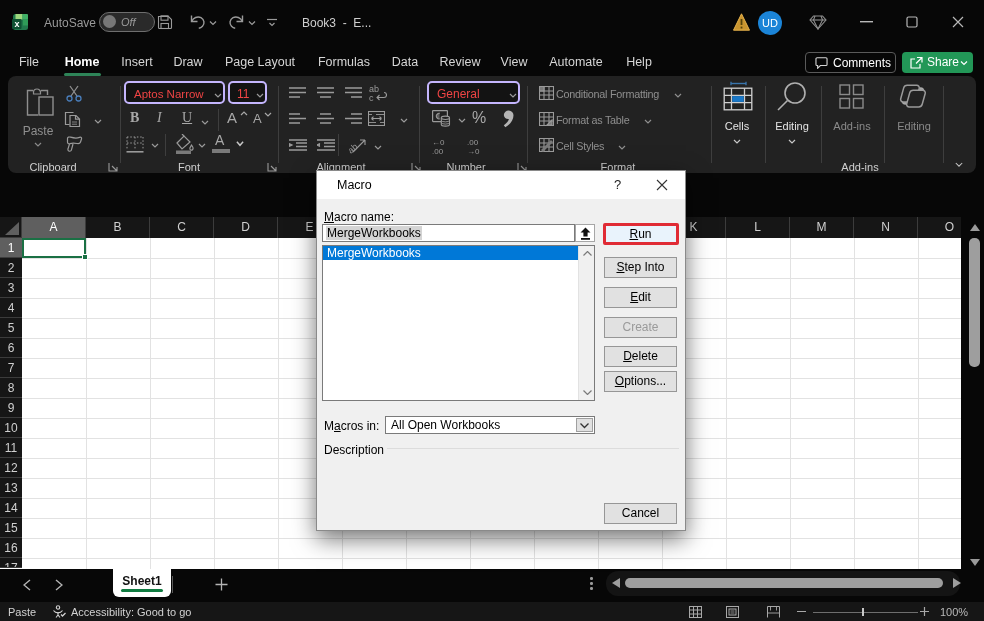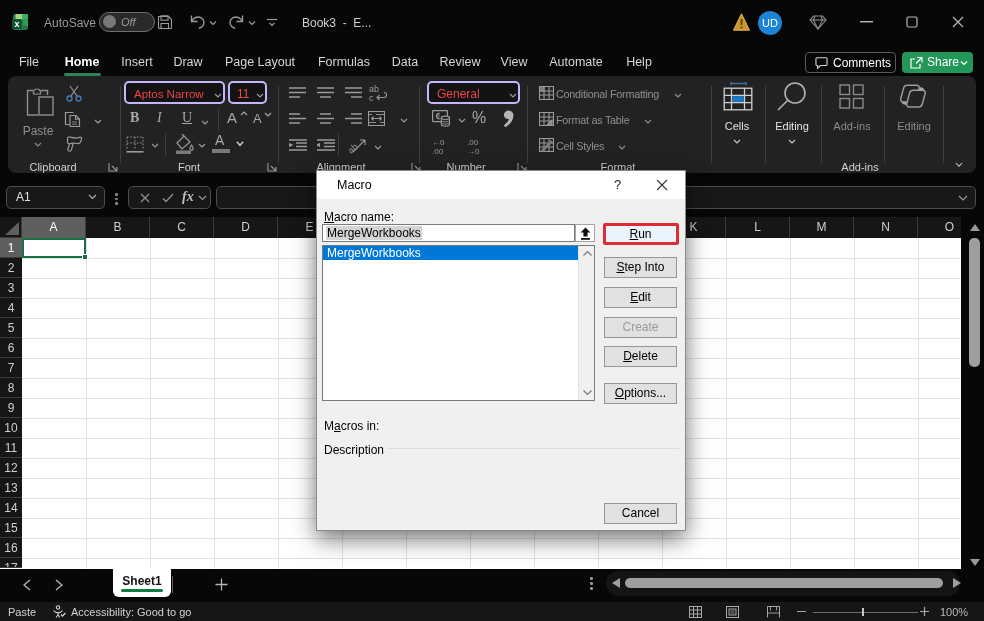--- a/index.html
+++ b/index.html
@@ -412,45 +412,20 @@
     <path d="M15.3 6.2 h9.4 a2.6 2.6 0 0 1 2.5 3.3 l-3 10.8 a3.7 3.7 0 0 1 -3.6 2.7 h-9.4 a2.6 2.6 0 0 1 -2.5 -3.3 l3 -10.8 a3.7 3.7 0 0 1 3.6 -2.7 z" fill="#222222" stroke="#9a9a9a" stroke-width="1.5"></path>
   </svg>
   <span class="rbig-label" style="left:879px;top:44px;width:54px;color:#8a8a8a;">Editing</span>
   <div class="rsep" style="left:935px;"></div>
 
   <svg class="chev" style="left:947px;top:85px" width="10" height="7" viewBox="0 0 10 7" fill="none" stroke="#c8c8c8" stroke-width="1.3">
         <path d="M1 1 l4 4 l4 -4"></path>
       </svg>
 </div>
 
-<div id="fbar">
-  <div id="namebox">A1</div>
-  <svg class="abs" style="left:88px;top:18px" width="9" height="6" viewBox="0 0 9 6" fill="none" stroke="#b0b0b0" stroke-width="1.2">
-        <path d="M1 1 l3.5 3.5 L8 1"></path>
-      </svg>
-  <div class="abs" style="left:115px;top:17px;width:2.5px;height:2.5px;background:#8a8a8a;border-radius:50%"></div>
-  <div class="abs" style="left:115px;top:21.5px;width:2.5px;height:2.5px;background:#8a8a8a;border-radius:50%"></div>
-  <div class="abs" style="left:115px;top:26px;width:2.5px;height:2.5px;background:#8a8a8a;border-radius:50%"></div>
-  <div class="abs" style="left:128px;top:10px;width:83px;height:23px;background:#181818;border:1px solid #4c4c4c;border-radius:5px;"></div>
-  <svg class="abs" style="left:140px;top:17px" width="10" height="10" viewBox="0 0 10 10" stroke="#8f8f8f" stroke-width="1.3">
-        <path d="M1 1 L9 9 M9 1 L1 9"></path>
-      </svg>
-  <svg class="abs" style="left:162px;top:17px" width="12" height="10" viewBox="0 0 12 10" fill="none" stroke="#8f8f8f" stroke-width="1.3">
-        <path d="M1 5.5 L4 8.5 L11 1"></path>
-      </svg>
-  <span class="abs" style="left:182px;top:13px;color:#bdbdbd;font-size:14px;font-style:italic;font-weight:bold;font-family:'Liberation Serif',serif;">fx</span>
-  <svg class="abs" style="left:198px;top:19px" width="9" height="6" viewBox="0 0 9 6" fill="none" stroke="#9a9a9a" stroke-width="1.2">
-        <path d="M1 1 l3.5 3.5 L8 1"></path>
-      </svg>
-  <div id="finput">
-    <svg class="abs" style="right:7px;top:8px" width="10" height="7" viewBox="0 0 10 7" fill="none" stroke="#9a9a9a" stroke-width="1.2">
-          <path d="M1 1 l4 4 l4 -4"></path>
-        </svg>
-  </div>
-</div>
 
 <div id="grid">
 <div class="abs" style="left:0;top:0;width:22px;height:21px;background:#161616;border-right:1px solid #3c3c3c;border-bottom:1px solid #3c3c3c;">
         <svg class="abs" style="left:4px;top:5px" width="15" height="13" viewBox="0 0 15 13">
           <path d="M15 0 V13 H1 Z" fill="#5f5f5f"></path>
         </svg>
       </div>
 <div class="colhead" style="left:22px;width:64px;background:#5f5f5f;color:#fff;">A</div>
 <div class="colhead" style="left:86px;width:64px;">B</div>
 <div class="colhead" style="left:150px;width:64px;">C</div>
@@ -619,21 +594,29 @@
             <path d="M0.5 0.5 L4.5 4.5 L8.5 0.5"></path>
           </svg>
     </div>
   </div>
 
   <div class="abs" style="left:285.5px;top:52px;width:76px;height:22px;border:3px solid #e02b35;border-radius:2px;background:#e9f3fc;text-align:center;line-height:16px;font-size:12px;"><u class="k">R</u>un</div>
   <div class="dbtn" style="top:86px;"><u class="k">S</u>tep Into</div>
   <div class="dbtn" style="top:116px;"><u class="k">E</u>dit</div>
   <div class="dbtn" style="top:146px;color:#9a9a9a;">Create</div>
   <div class="dbtn" style="top:175px;"><u class="k">D</u>elete</div>
-  <div class="dbtn" style="top:212px;"><u class="k">O</u>ptions...</div>
+  <div class="dbtn" style="top:200px;"><u class="k">O</u>ptions...</div>
 
   <span class="abs" style="left:7px;top:248px;">M<u class="k">a</u>cros in:</span>
+  <div class="abs" style="left:68px;top:245px;width:210px;height:18px;background:#fff;border:1px solid #7a7a7a;">
+    <span class="abs" style="left:5px;top:1px;">All Open Workbooks</span>
+    <div class="abs" style="right:1px;top:1px;width:17px;height:14px;background:#e1e1e1;border:1px solid #a0a0a0;">
+      <svg class="abs" style="left:3px;top:4px" width="9" height="6" viewBox="0 0 9 6" fill="none" stroke="#333" stroke-width="1.3">
+            <path d="M0.5 0.5 L4.5 4.5 L8.5 0.5"></path>
+          </svg>
+    </div>
+  </div>
   <span class="abs" style="left:7px;top:272px;">Description</span>
   <div class="abs" style="left:70px;top:277px;width:292px;height:1px;background:#dcdcdc;"></div>
   <div class="dbtn" style="top:332px;">Cancel</div>
 </div>
 
 </div>
 
 </body></html>

